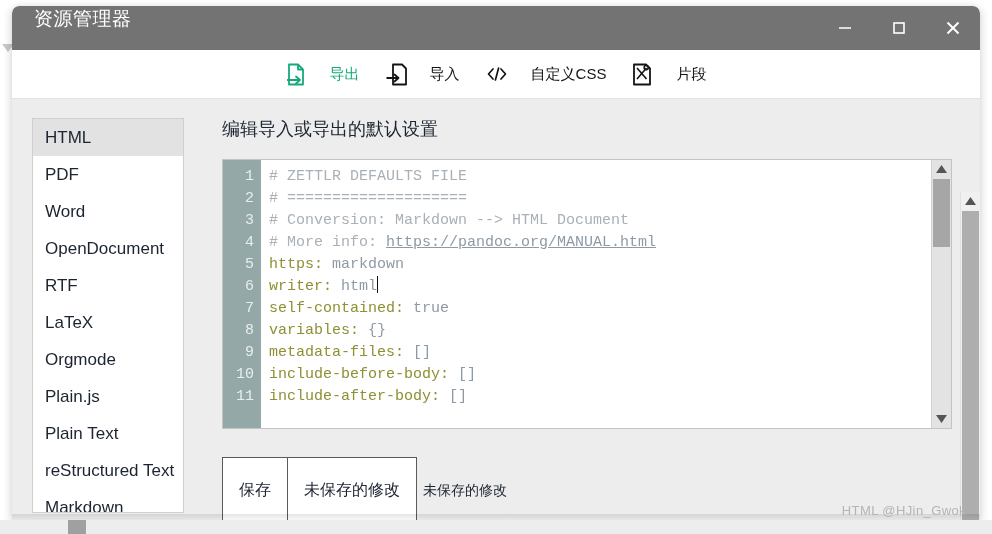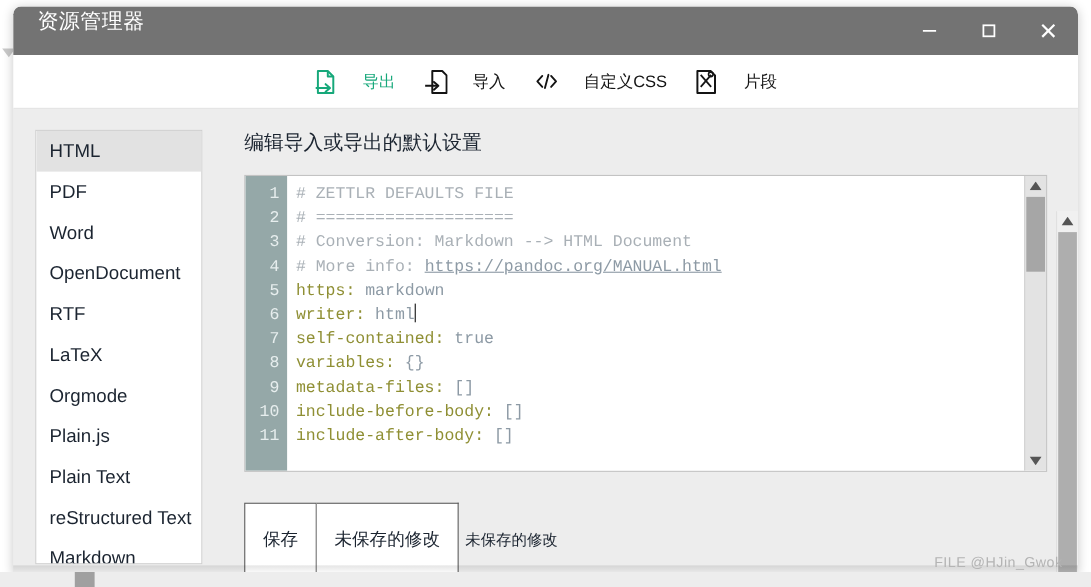--- a/index.html
+++ b/index.html
@@ -442,19 +442,19 @@
         </div>
         <div class="thumb"></div>
 
       </div>
 
     </div>
   </div>
 
   <div class="window-shadow"></div>
 
-  <div class="watermark">FILE @HJin_Gwok</div>
+  <div class="watermark">HTML @HJin_Gwok</div>
 
   <div class="h-scroll">
     <div class="thumb"></div>
   </div>
 
 </div>
 
 </body></html>

